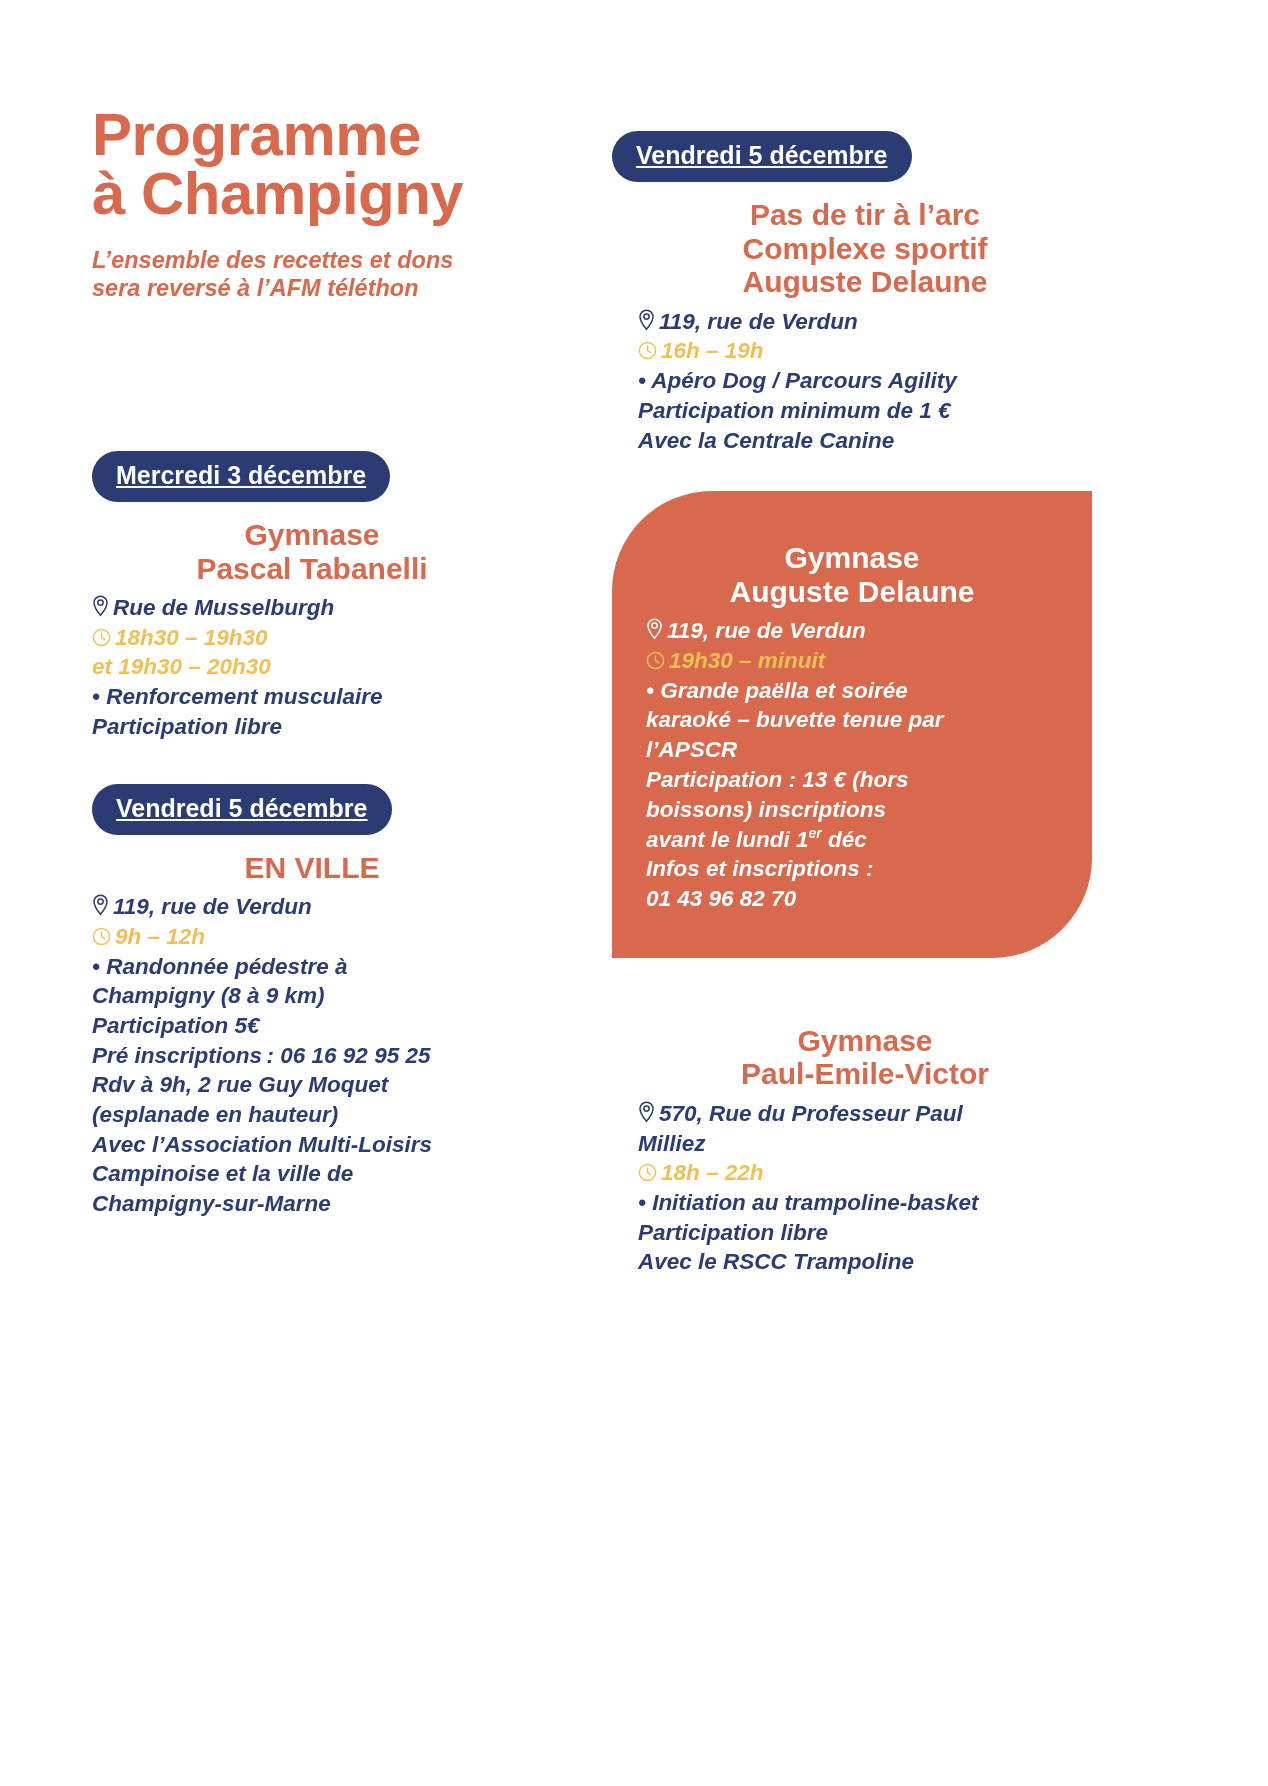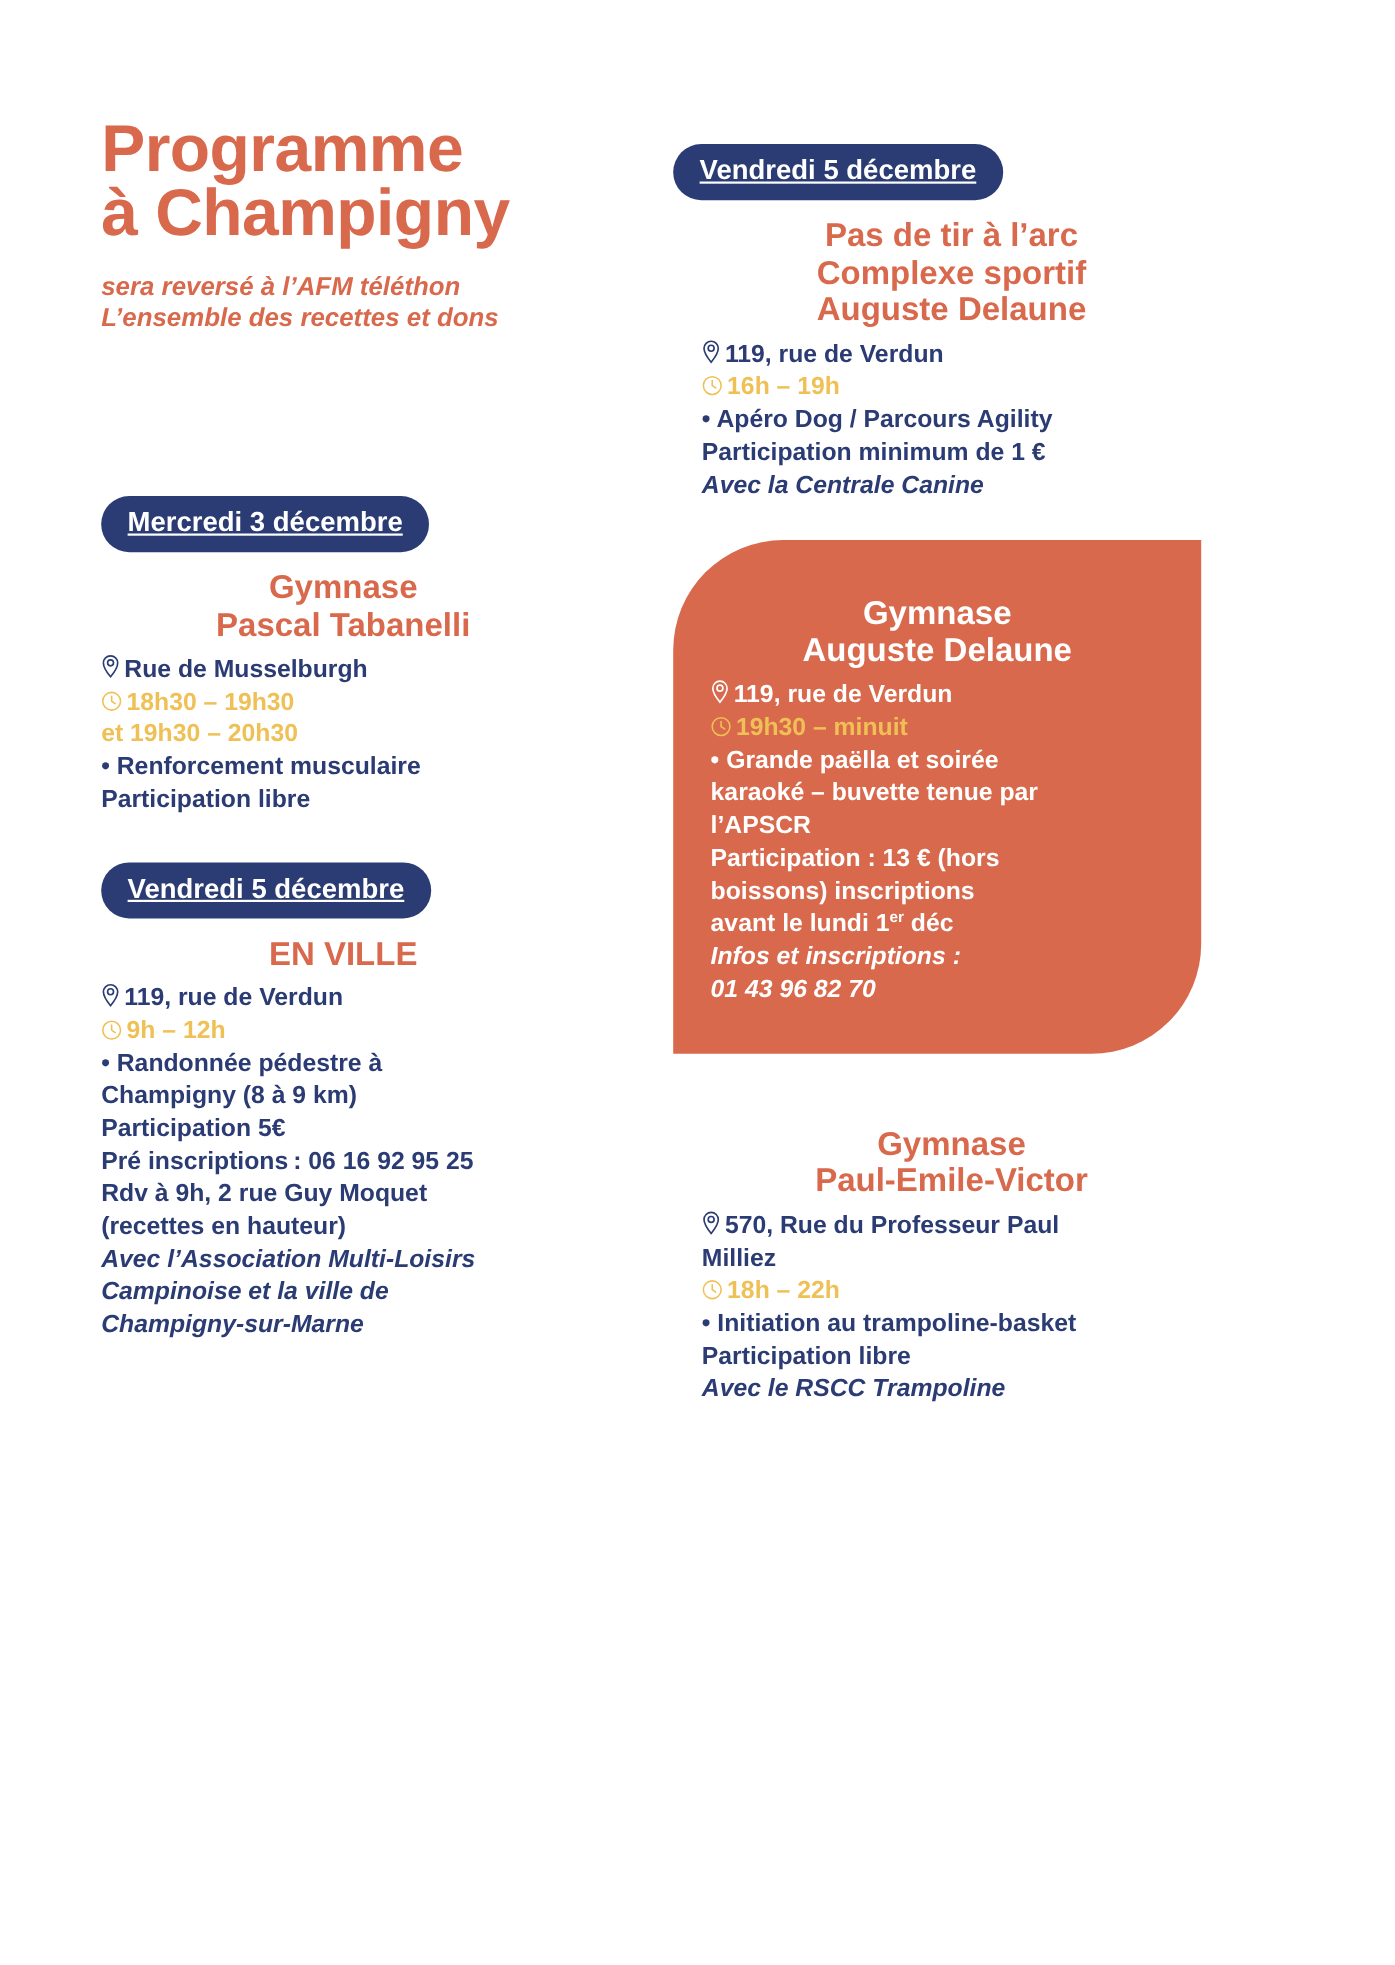--- a/index.html
+++ b/index.html
@@ -88,21 +88,21 @@
 
   
   .detail {
     color: #2b3c74;
     font-weight: 700;
     font-size: 22.5px;
     line-height: 1.32;
     margin: 0;
     padding-top: 8px;
   }
-  .detail .line { display: block; }
+  .detail .line { display: block; font-style: italic; }
   .detail .line.time { color: #efc055; }
   .detail .line.italic {
     font-style: italic;
     font-weight: 700;
   }
   .detail.white { color: #ffffff; }
   .detail.white .line.time { color: #efc055; }
 
   .ico {
     display: inline-block;
@@ -132,22 +132,22 @@
 <div class="page">
 
   <div class="col-left">
 
     <h1 class="poster-title">
       <span>Programme</span>
       <span>à Champigny</span>
     </h1>
 
     <p class="poster-subtitle">
+      <span>L’ensemble des recettes et dons</span>
       <span>sera reversé à l’AFM téléthon</span>
-      <span>L’ensemble des recettes et dons</span>
     </p>
 
     
     <div style="height:148px"></div>
     <div class="day-pill">Mercredi 3 décembre</div>
 
     <h2 class="venue">
       <span>Gymnase</span>
       <span>Pascal Tabanelli</span>
     </h2>
@@ -179,21 +179,21 @@
             </svg></span><span>119, rue de Verdun</span></span>
       <span class="line time"><span class="ico"><svg width="19" height="19" viewBox="0 0 20 20">
               <circle cx="10" cy="10" r="8.5" fill="none" stroke="#efc055" stroke-width="1.5"></circle>
               <path d="M10 5.2V10l3.4 2.3" fill="none" stroke="#efc055" stroke-width="1.5" stroke-linecap="round"></path>
             </svg></span><span>9h  –  12h</span></span>
       <span class="line">• Randonnée pédestre à</span>
       <span class="line">Champigny (8 à 9 km)</span>
       <span class="line">Participation 5€</span>
       <span class="line">Pré inscriptions : 06 16 92 95 25</span>
       <span class="line">Rdv à 9h, 2 rue Guy Moquet</span>
-      <span class="line">(recettes en hauteur)</span>
+      <span class="line">(esplanade en hauteur)</span>
       <span class="line italic">Avec l’Association Multi-Loisirs</span>
       <span class="line italic">Campinoise et la ville de</span>
       <span class="line italic">Champigny-sur-Marne</span>
     </p>
 
   </div>
 
   <div class="col-right">
 
     <div style="height:131px"></div>

